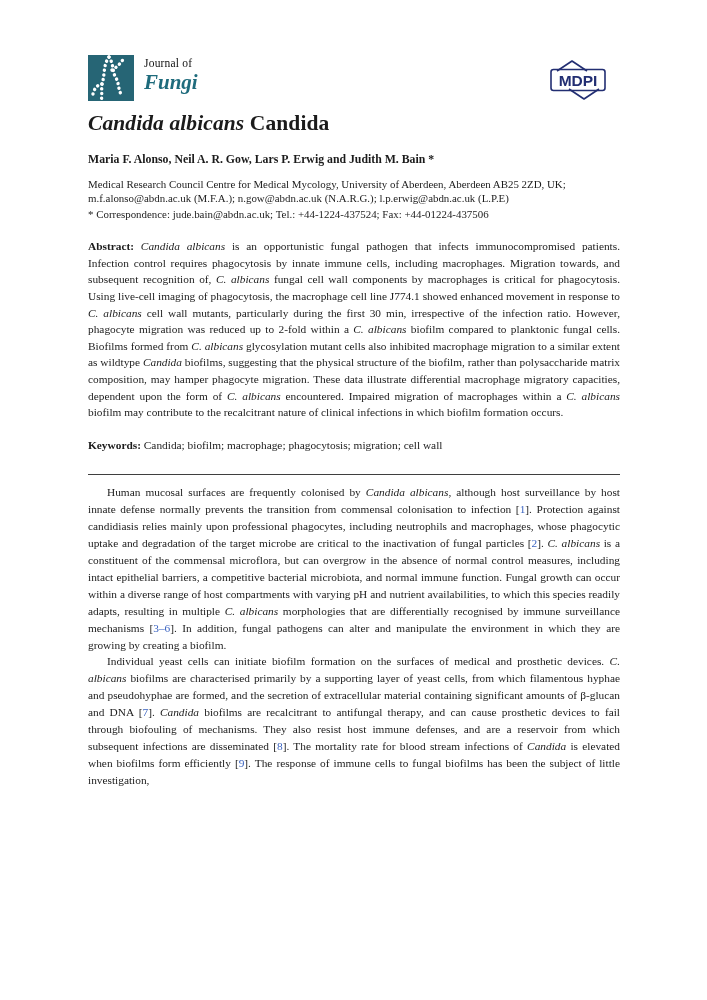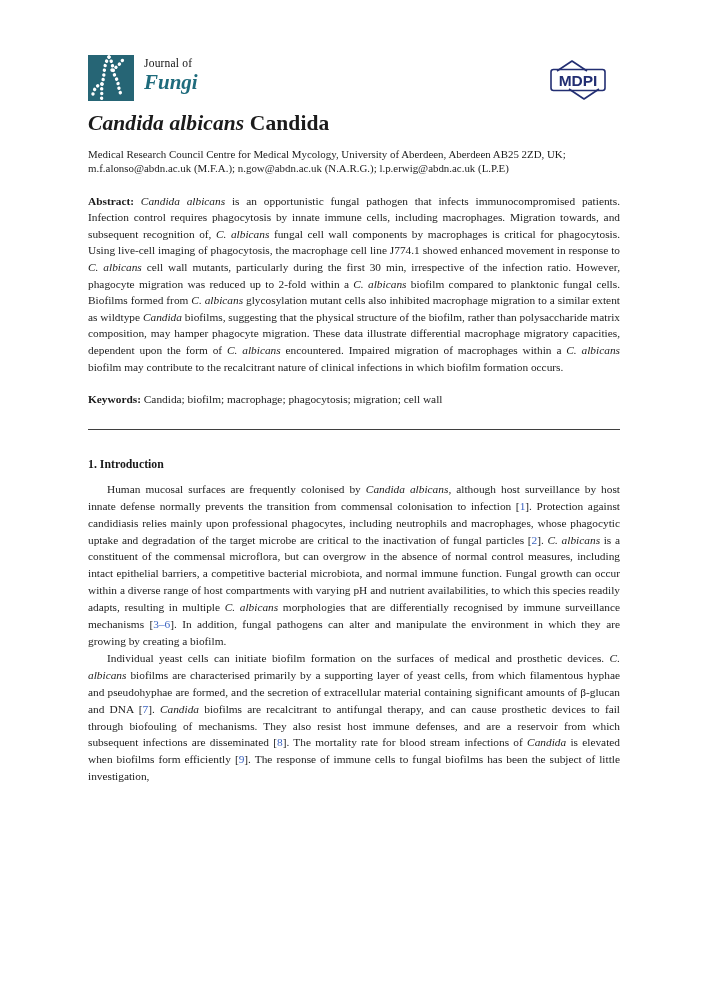--- a/index.html
+++ b/index.html
@@ -77,31 +77,32 @@
         <text x="42" y="26.5" text-anchor="middle" font-family="Liberation Sans, sans-serif" font-size="15.5" font-weight="bold" fill="#222e72">MDPI</text>
       </svg>
     </div>
   </div>
 
 
   <div class="title">
     <div><span class="run-i">Candida albicans</span><span> Candida</span></div>
   </div>
 
+  <div class="authors">Maria F. Alonso, Neil A. R. Gow, Lars P. Erwig and Judith M. Bain *</div>
 
   <div class="affil">Medical Research Council Centre for Medical Mycology, University of Aberdeen, Aberdeen AB25 2ZD, UK; m.f.alonso@abdn.ac.uk (M.F.A.); n.gow@abdn.ac.uk (N.A.R.G.); l.p.erwig@abdn.ac.uk (L.P.E)</div>
+  <div class="corr">*  Correspondence: jude.bain@abdn.ac.uk; Tel.: +44-1224-437524; Fax: +44-01224-437506</div>
 
 
   <p class="abstract"><span class="b">Abstract:</span> <span><span class="run-i">Candida albicans</span><span> is an opportunistic fungal pathogen that infects immunocompromised patients. Infection control requires phagocytosis by innate immune cells, including macrophages. Migration towards, and subsequent recognition of, </span><span class="run-i">C. albicans</span><span> fungal cell wall components by macrophages is critical for phagocytosis. Using live-cell imaging of phagocytosis, the macrophage cell line J774.1 showed enhanced movement in response to </span><span class="run-i">C. albicans</span><span> cell wall mutants, particularly during the first 30 min, irrespective of the infection ratio.  However, phagocyte migration was reduced up to 2-fold within a </span><span class="run-i">C. albicans</span><span> biofilm compared to planktonic fungal cells.  Biofilms formed from </span><span class="run-i">C. albicans</span><span> glycosylation mutant cells also inhibited macrophage migration to a similar extent as wildtype </span><span class="run-i">Candida</span><span> biofilms, suggesting that the physical structure of the biofilm, rather than polysaccharide matrix composition, may hamper phagocyte migration. These data illustrate differential macrophage migratory capacities, dependent upon the form of </span><span class="run-i">C. albicans</span><span> encountered. Impaired migration of macrophages within a </span><span class="run-i">C. albicans</span><span> biofilm may contribute to the recalcitrant nature of clinical infections in which biofilm formation occurs.</span></span></p>
 
   <p class="keywords"><span class="b">Keywords:</span> <span>Candida; biofilm; macrophage; phagocytosis; migration; cell wall</span></p>
 
   <hr class="rule">
 
-  <div class="section-heading">1. Introduction</div>
 
   <p class="para"><span>Human mucosal surfaces are frequently colonised by </span><span class="run-i">Candida albicans</span><span>, although host surveillance by host innate defense normally prevents the transition from commensal colonisation to infection [</span><span class="run-ref">1</span><span>]. Protection against candidiasis relies mainly upon professional phagocytes, including neutrophils and macrophages, whose phagocytic uptake and degradation of the target microbe are critical to the inactivation of fungal particles [</span><span class="run-ref">2</span><span>]. </span><span class="run-i">C. albicans</span><span> is a constituent of the commensal microflora, but can overgrow in the absence of normal control measures, including intact epithelial barriers, a competitive bacterial microbiota, and normal immune function. Fungal growth can occur within a diverse range of host compartments with varying pH and nutrient availabilities, to which this species readily adapts, resulting in multiple </span><span class="run-i">C. albicans</span><span> morphologies that are differentially recognised by immune surveillance mechanisms [</span><span class="run-ref">3–6</span><span>]. In addition, fungal pathogens can alter and manipulate the environment in which they are growing by creating a biofilm.</span></p>
   <p class="para"><span>Individual yeast cells can initiate biofilm formation on the surfaces of medical and prosthetic devices.  </span><span class="run-i">C. albicans</span><span> biofilms are characterised primarily by a supporting layer of yeast cells, from which filamentous hyphae and pseudohyphae are formed, and the secretion of extracellular material containing significant amounts of β-glucan and DNA [</span><span class="run-ref">7</span><span>]. </span><span class="run-i">Candida</span><span> biofilms are recalcitrant to antifungal therapy, and can cause prosthetic devices to fail through biofouling of mechanisms. They also resist host immune defenses, and are a reservoir from which subsequent infections are disseminated [</span><span class="run-ref">8</span><span>]. The mortality rate for blood stream infections of </span><span class="run-i">Candida</span><span> is elevated when biofilms form efficiently [</span><span class="run-ref">9</span><span>]. The response of immune cells to fungal biofilms has been the subject of little investigation,</span></p>
 
   <div class="footer">
     <span><span class="run-i">J. Fungi </span><span class="run-b">2017</span><span>, </span><span class="run-i">3</span><span>, 31; doi:10.3390/jof3030031</span></span>
     <span>www.mdpi.com/journal/jof</span>
   </div>
 
 </div>

